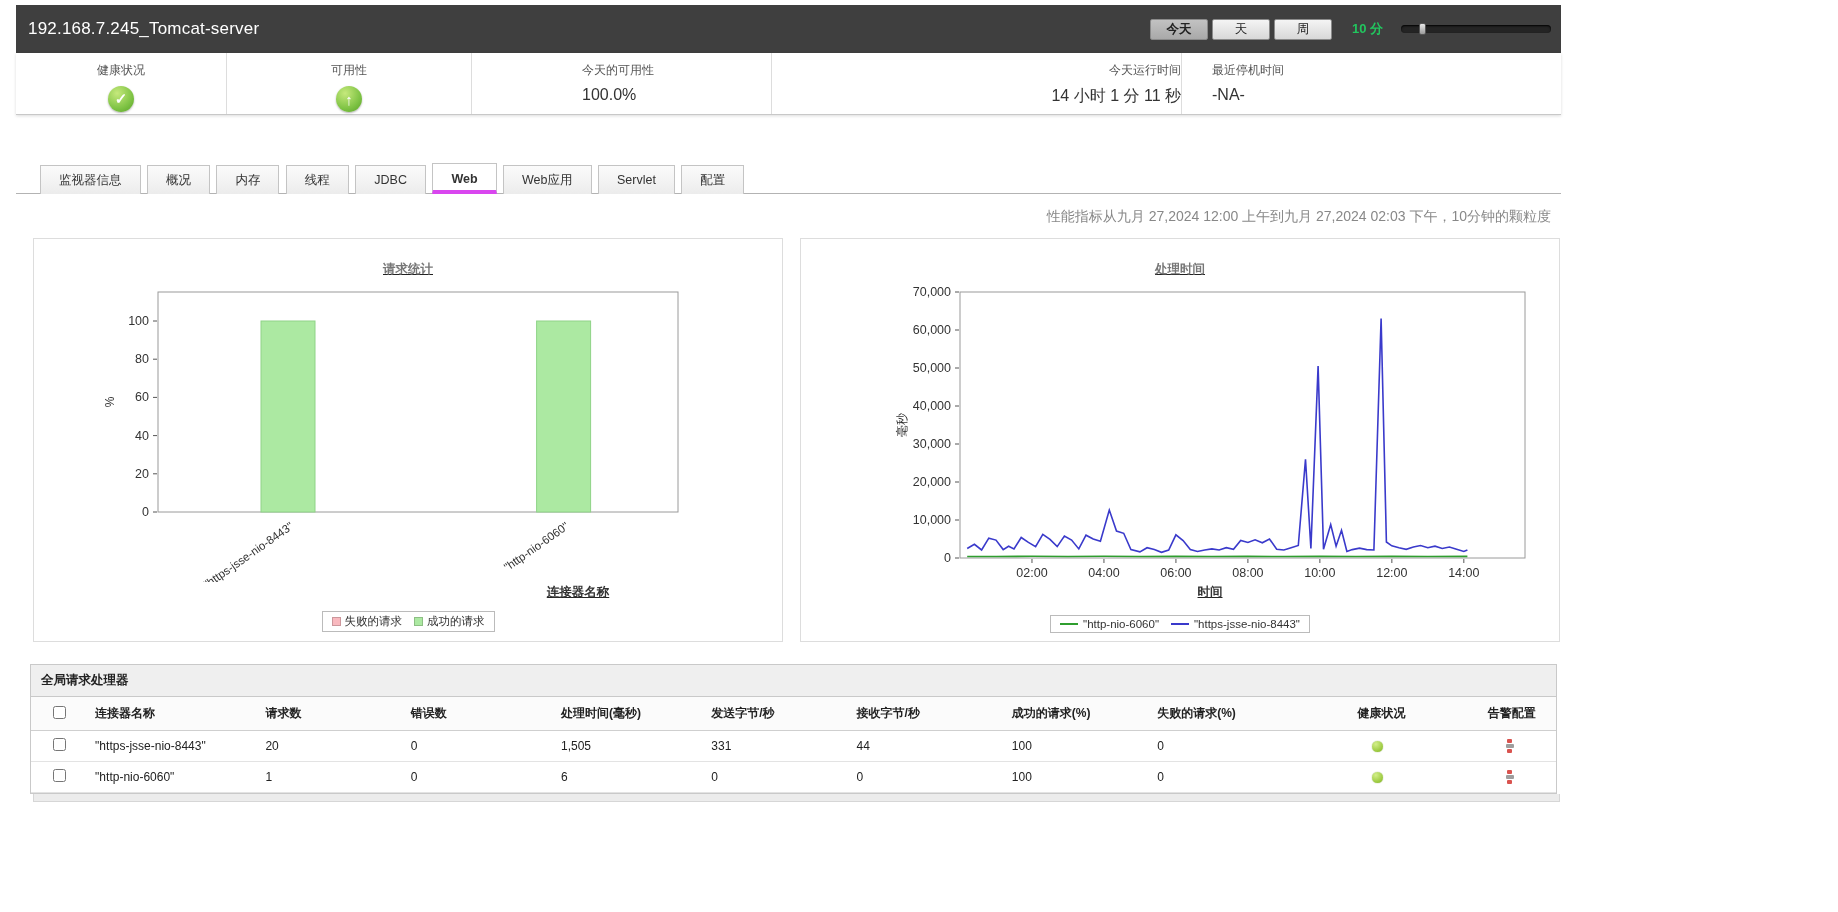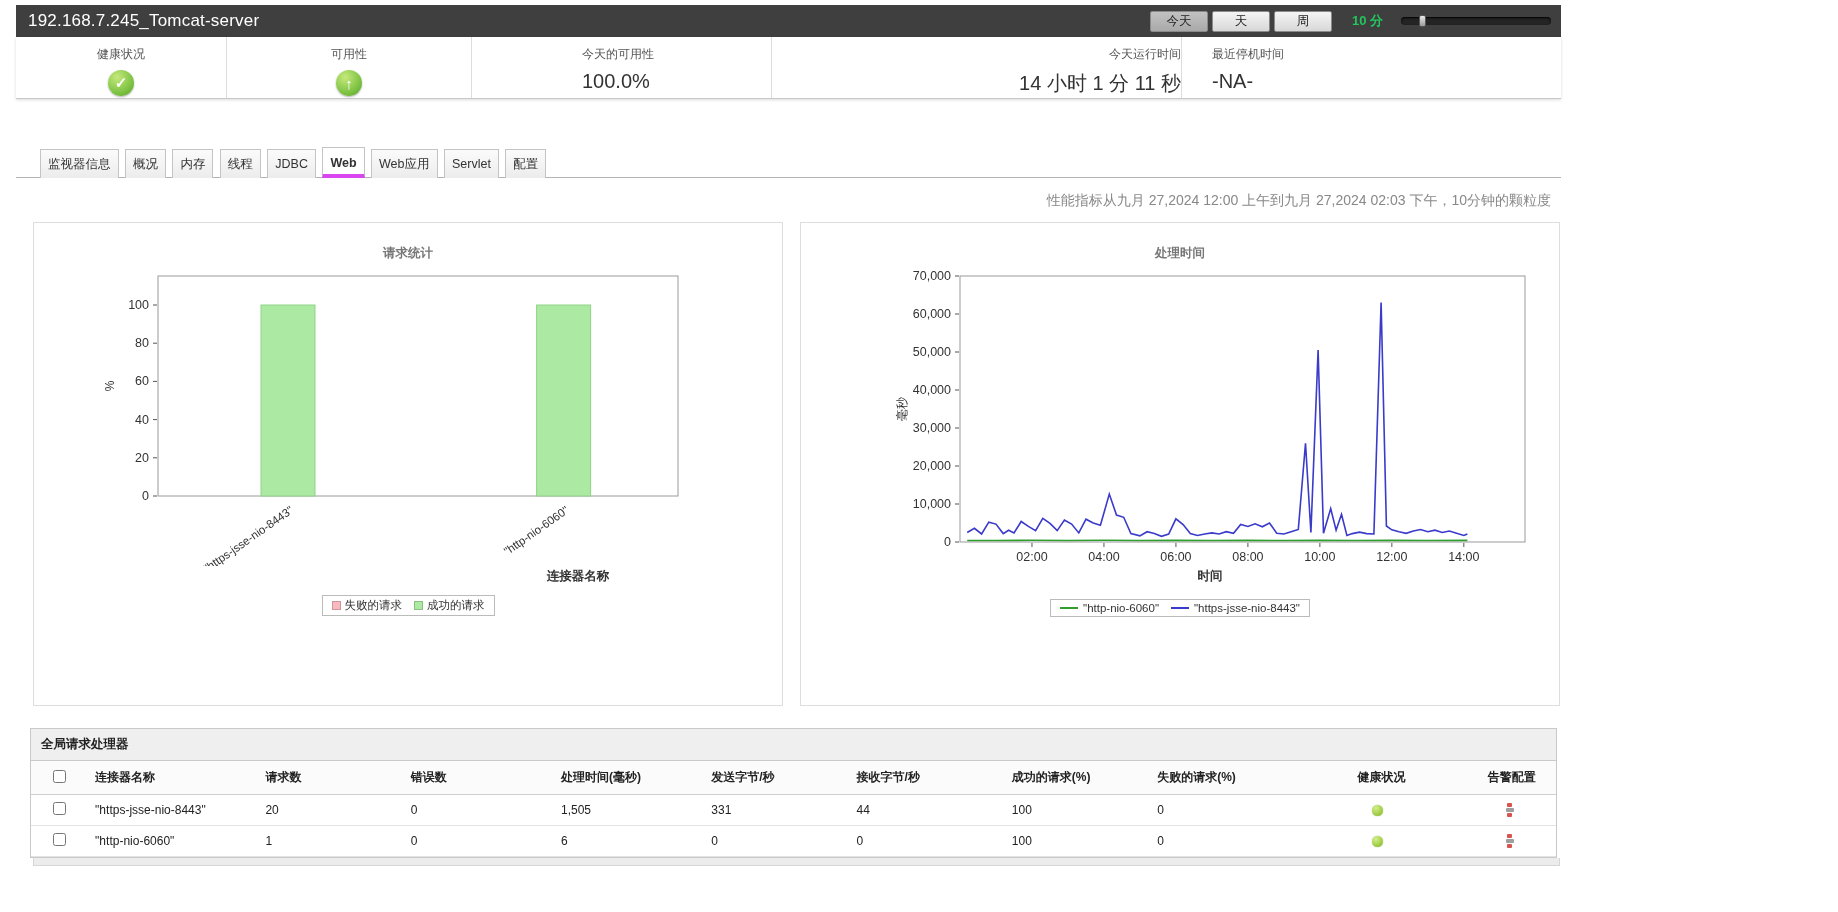--- a/index.html
+++ b/index.html
@@ -1,64 +1,64 @@
 <!DOCTYPE html>
 <html><head>
 <meta charset="utf-8">
 <style>
   * { margin:0; padding:0; box-sizing:border-box; }
   html,body { width:1838px; height:912px; background:#ffffff;
     font-family:"Liberation Sans", sans-serif; color:#222; overflow:hidden; }
   .container { width:1545px; margin-left:16px; }
 
   
-  .topbar { margin-top:5px; height:32px; background:#3f3f3f; display:flex;
+  .topbar { margin-top:5px; height:48px; background:#3f3f3f; display:flex;
     align-items:center; padding:0 10px 0 12px;gap:24px; }
   .topbar-title { color:#ffffff; font-size:17px; letter-spacing:.2px; }
   .topbar-right { margin-left:auto; display:flex; align-items:center; gap:4px; }
   .pbtn { width:58px; height:21px; font-size:12.5px; line-height:19px; text-align:center;
     background:linear-gradient(#f4f4f4,#d8d8d8); border:1px solid #8a8a8a; color:#222;
     cursor:pointer; border-radius:2px; }
-  .pbtn.selected { background:linear-gradient(#c2c2c2,#a9a9a9); font-weight:normal; }
+  .pbtn.selected { background:linear-gradient(#c2c2c2,#a9a9a9); font-weight:bold; }
   .interval-label { color:#22c55e; font-weight:bold; font-size:13px; margin:0 14px 0 16px; }
   .slider { position:relative; width:150px; height:14px; cursor:pointer; }
   .slider-track { position:absolute; top:3px; left:0; width:150px; height:8px;
     background:#242424; border-radius:4px; box-shadow:inset 0 1px 2px #000; }
   .slider-handle { position:absolute; top:1px; left:18px; width:7px; height:12px;
     background:linear-gradient(#e8e8e8,#9b9b9b); border:1px solid #555; border-radius:2px; }
 
   
   .statusbar { display:flex; background:#fff; border-bottom:1px solid #c8c8c8;
     box-shadow:0 1px 3px rgba(0,0,0,.14); height:62px; }
   .status-item { padding-top:9px; }
   .status-item + .status-item { border-left:1px solid #ddd; }
   .status-label { font-size:12px; color:#555; margin-bottom:7px; }
-  .status-value { font-size:20px; color:#333; }
+  .status-value { font-size:16px; color:#333; }
   .st-c { text-align:center; }
   .s1 { width:210px; } .s2 { width:245px; } .s3 { width:300px; padding-left:110px; }
   .s4 { width:410px; padding-left:12px;text-align:right; } .s5 { flex:1; padding-left:30px; }
   .icon-circle { width:26px; height:26px; border-radius:50%; margin:0 auto;
     background:radial-gradient(circle at 35% 28%, #c6e97c, #7dc243 62%, #58a028);
     display:flex; align-items:center; justify-content:center; color:#fff;
     font-weight:bold; font-size:15px; box-shadow:0 1px 2px rgba(0,0,0,.3); }
 
   
   .tabs-wrap { margin-top:48px; border-bottom:1px solid #b3b3b3; padding-left:24px; }
-  .tab { display:inline-block; padding:0 7px; height:29px; line-height:28px;
+  .tab { display:inline-block; padding:0 18px; height:29px; line-height:28px;
     font-size:12.5px; color:#333; background:linear-gradient(#fbfbfb,#ececec);
     border:1px solid #c4c4c4; border-bottom:none; margin-right:2px; margin-bottom:-1px;
     cursor:pointer; vertical-align:bottom; }
   .tab.active { background:#ffffff; font-weight:bold; height:31px; line-height:30px;
     border-bottom:4px solid #d946ef; }
 
   .perf-note { text-align:right; font-size:14px; color:#888; margin:14px 10px 0 0; }
 
   
   .panels { display:flex; gap:17px; margin-left:17px; margin-top:12px; }
-  .panel { background:#fff; border:1px solid #ddd; height:484px; padding-top:22px; }
+  .panel { background:#fff; border:1px solid #ddd; height:404px; padding-top:22px;text-decoration:underline; }
   .panel-left  { width:750px; }
   .panel-right { width:760px; }
   .chart-title { text-align:center; font-size:12.5px; font-weight:bold; color:#777;
     margin-bottom:6px; }
   .chart-body svg { display:block; margin:0 auto; }
   .chart-xlabel { font-size:12.5px; font-weight:bold; color:#333; text-align:center; }
   .panel-left  .chart-xlabel { position:relative; left:170px; margin-top:2px; }
   .panel-right .chart-xlabel { position:relative; left:30px; margin-top:0px; }
   .legend-row { text-align:center; margin-top:10px; }
   .legend-box { display:inline-flex; gap:12px; border:1px solid #bbb; padding:2px 9px;

